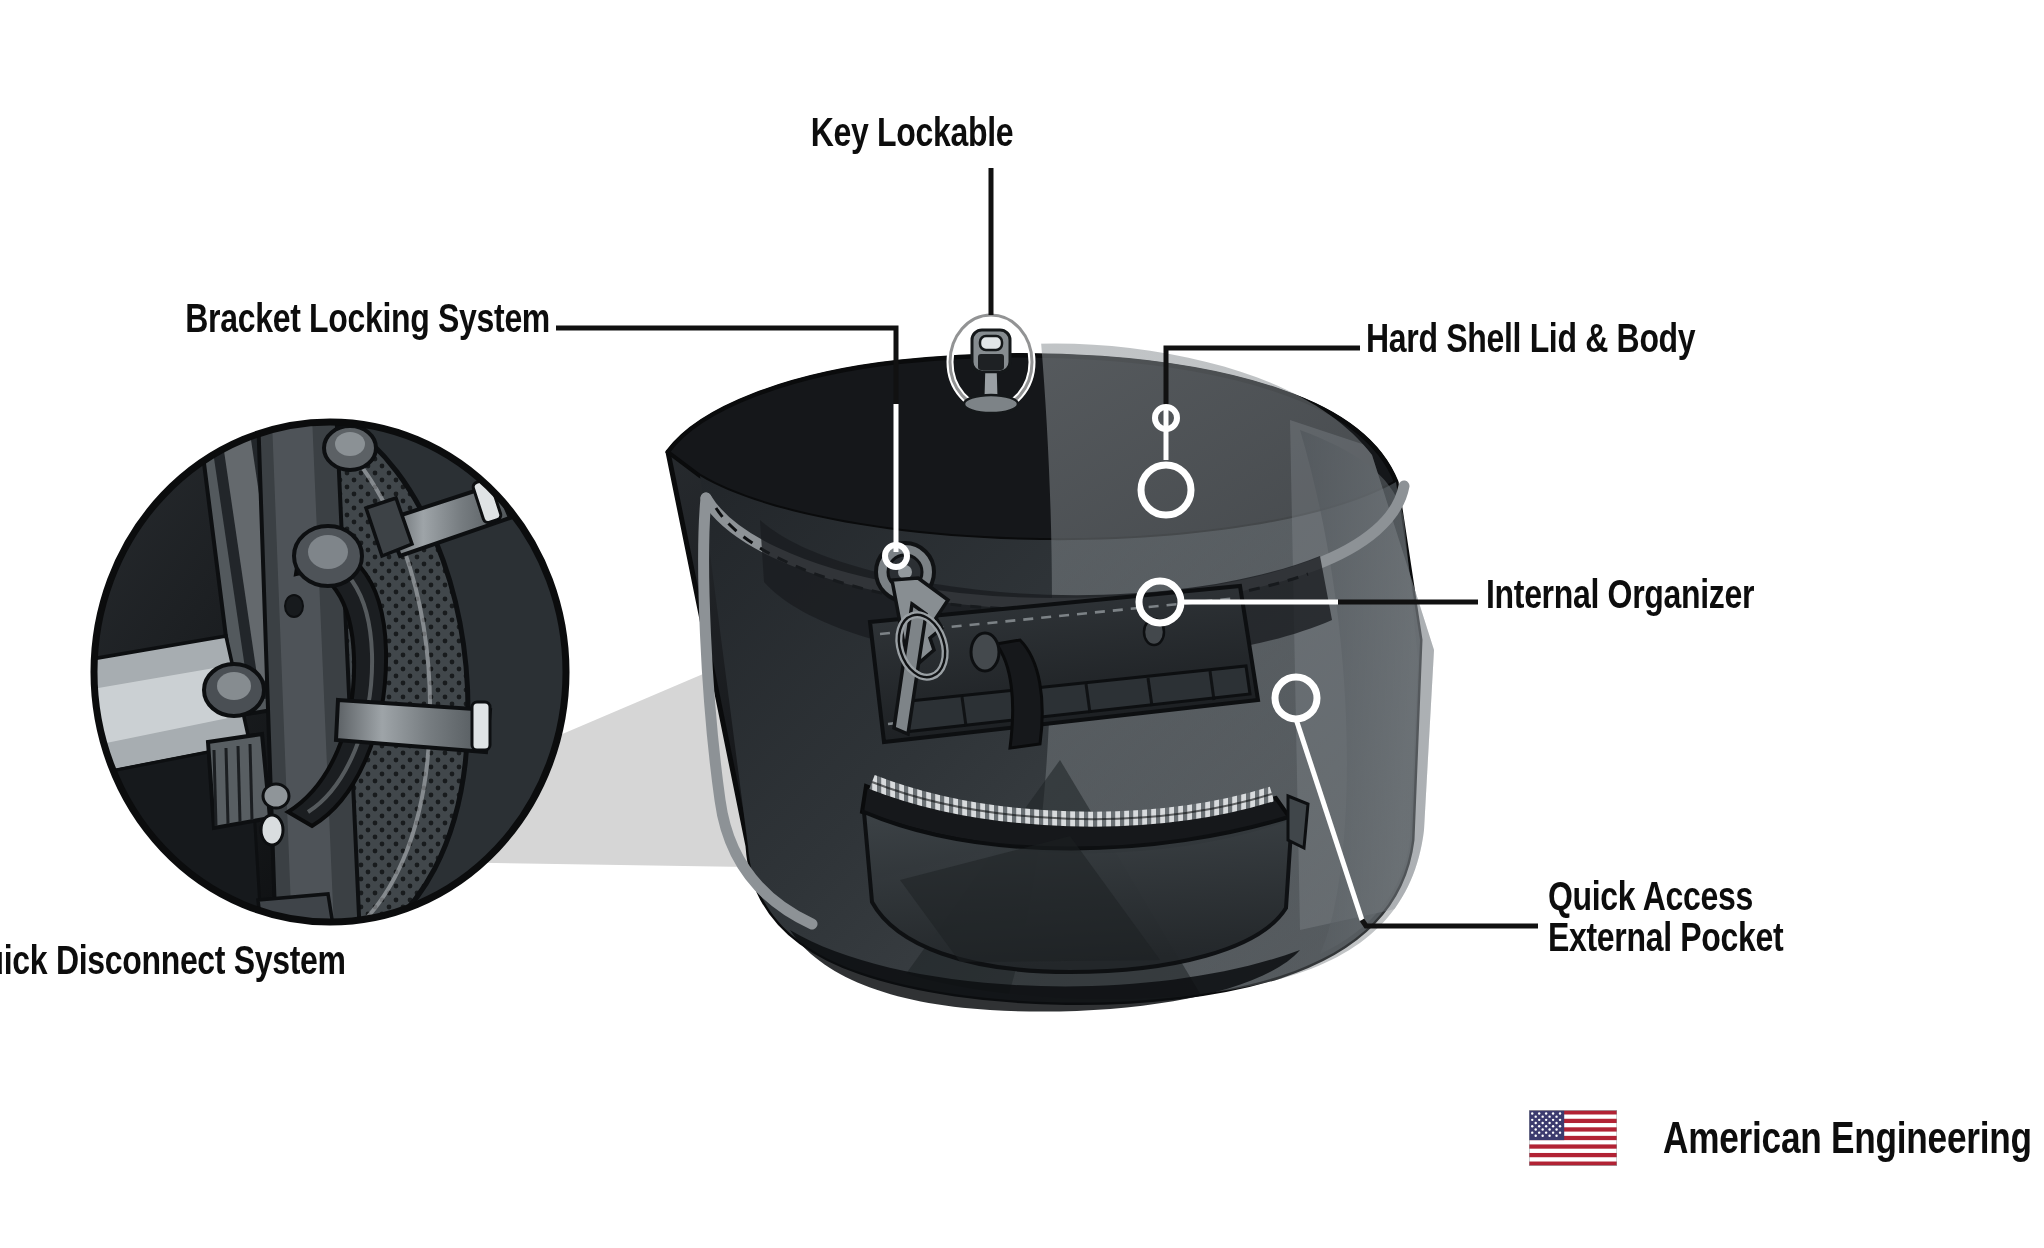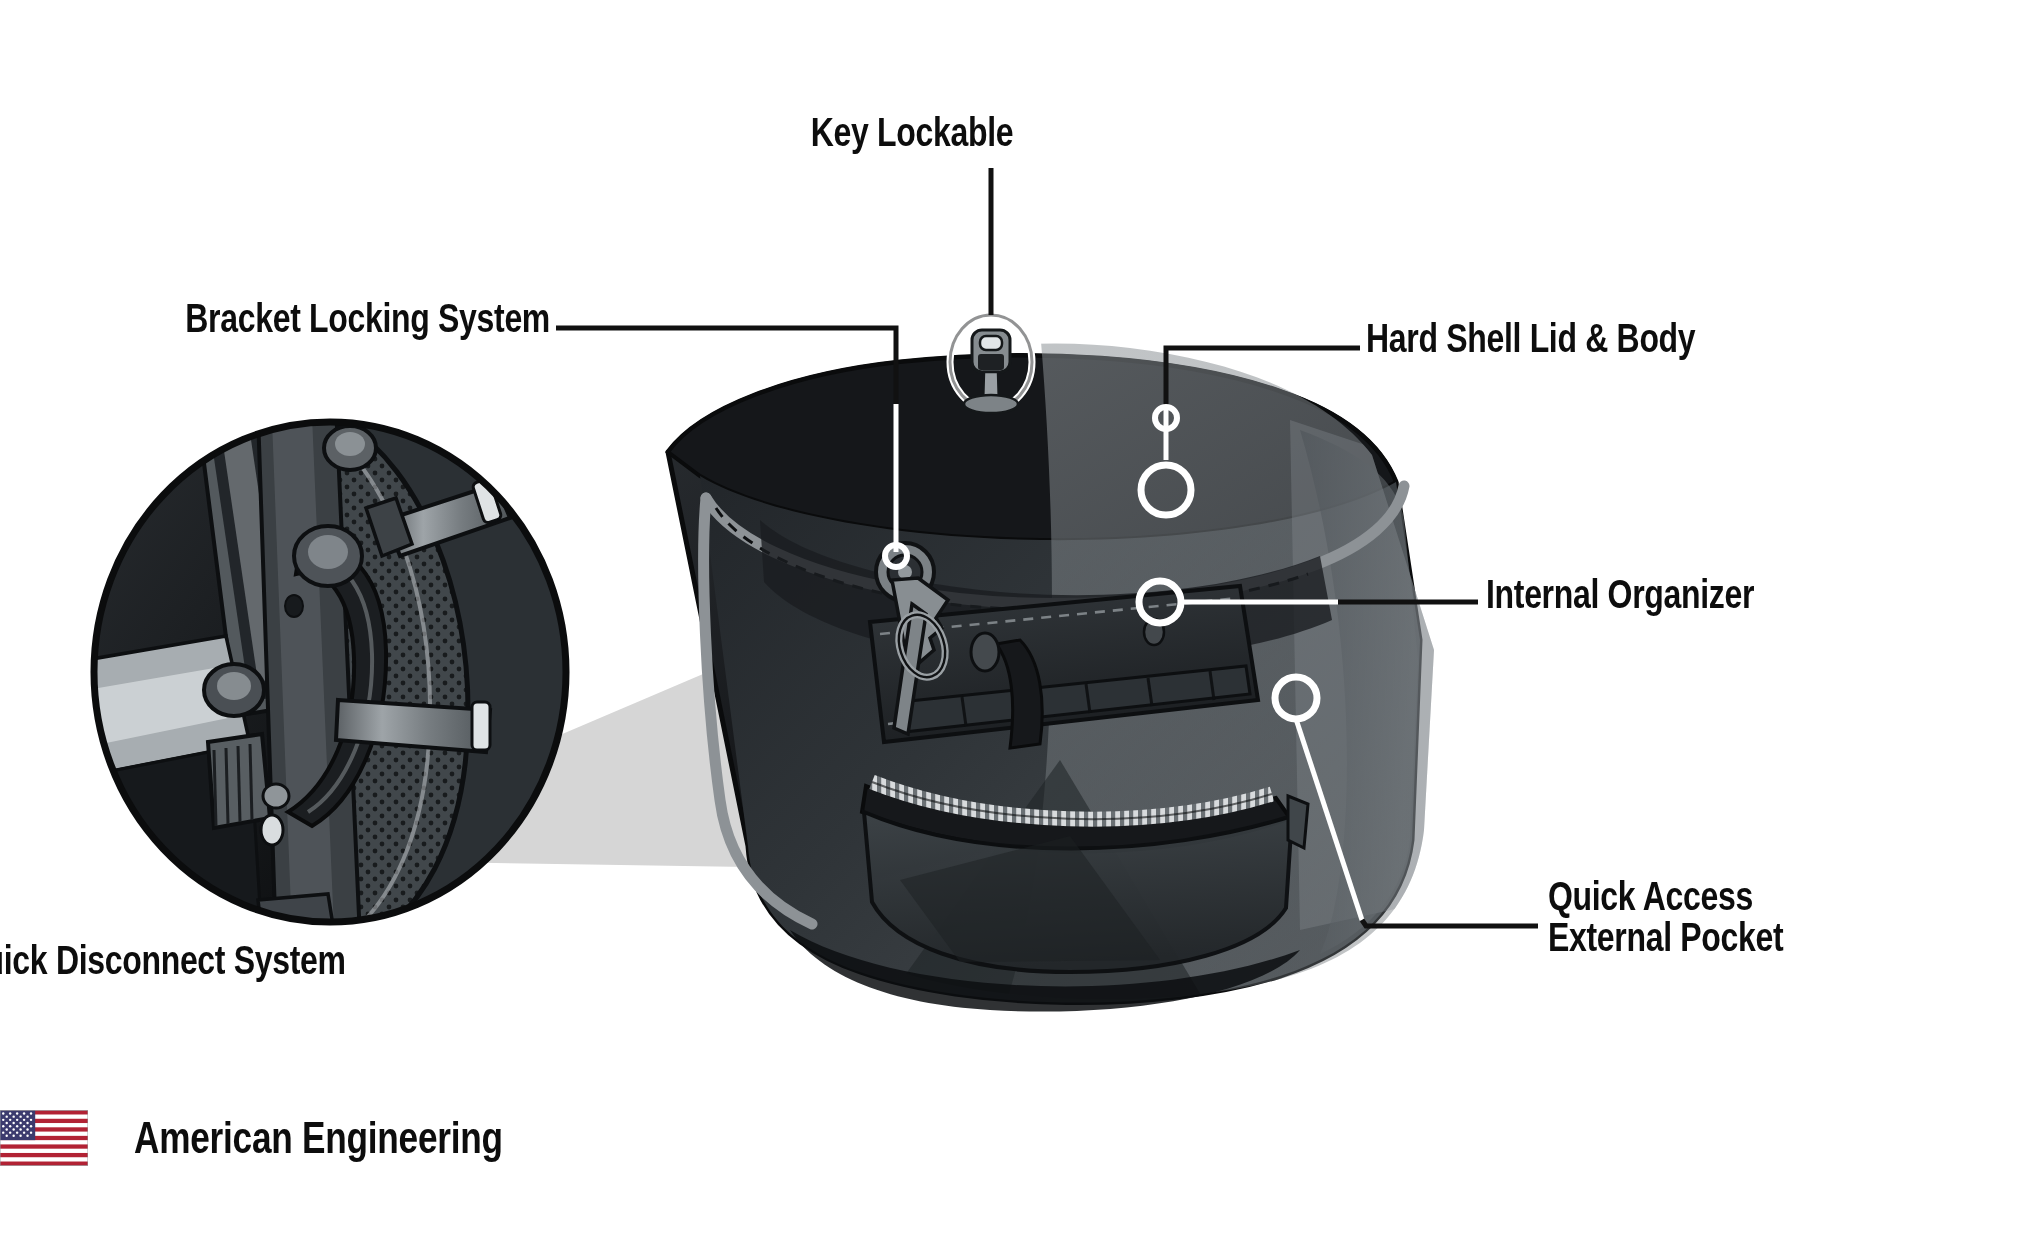--- a/index.html
+++ b/index.html
@@ -48,21 +48,21 @@
   #lbl-quick-access       { left: 1548px; top: 876px; width: 600px; }
   #lbl-quick-disconnect   { left: -40px;  top: 940px; width: 660px; }
 
   #footer-row {
     position: absolute;
     left: 0;
     top: 1110px;
     width: 2044px;
     display: flex;
     align-items: center;
-    justify-content: flex-start;
+    justify-content: flex-end;
     gap: 46px;
   }
   #footer-flag {
     width: 88px;
     height: 56px;
     flex: 0 0 auto;
     display: block;
   }
   #footer-text {
     color: #0d0d0d;

